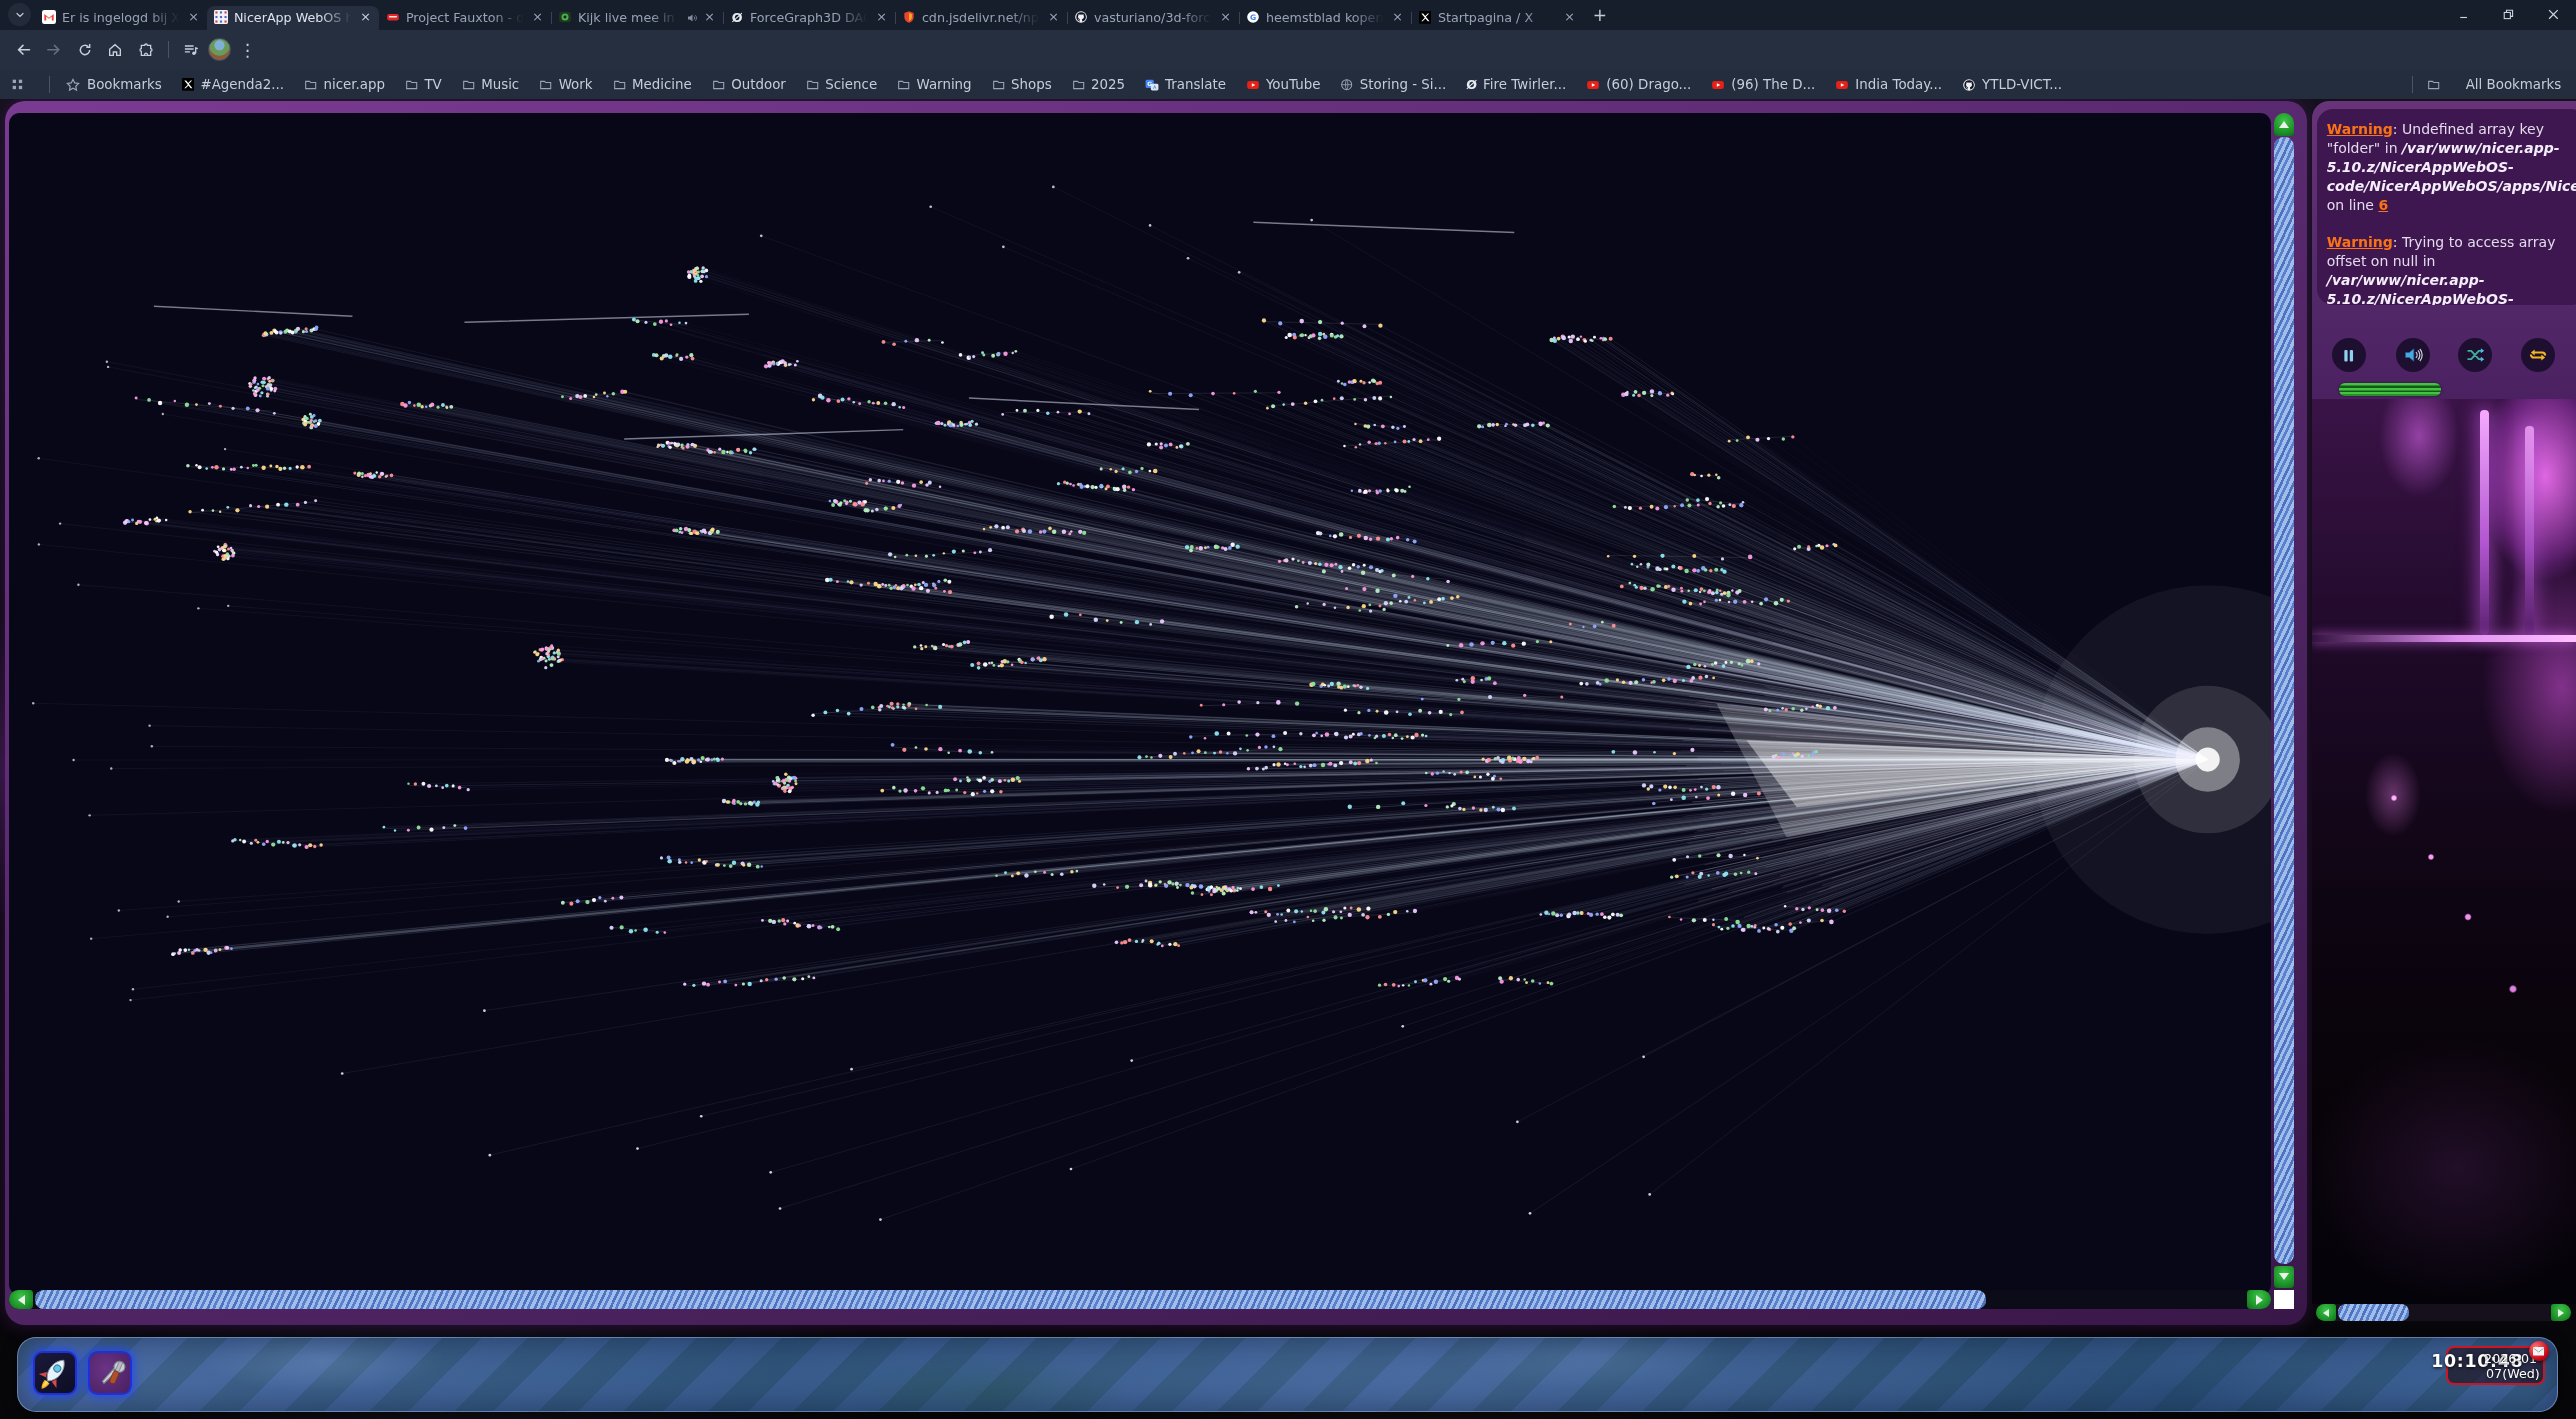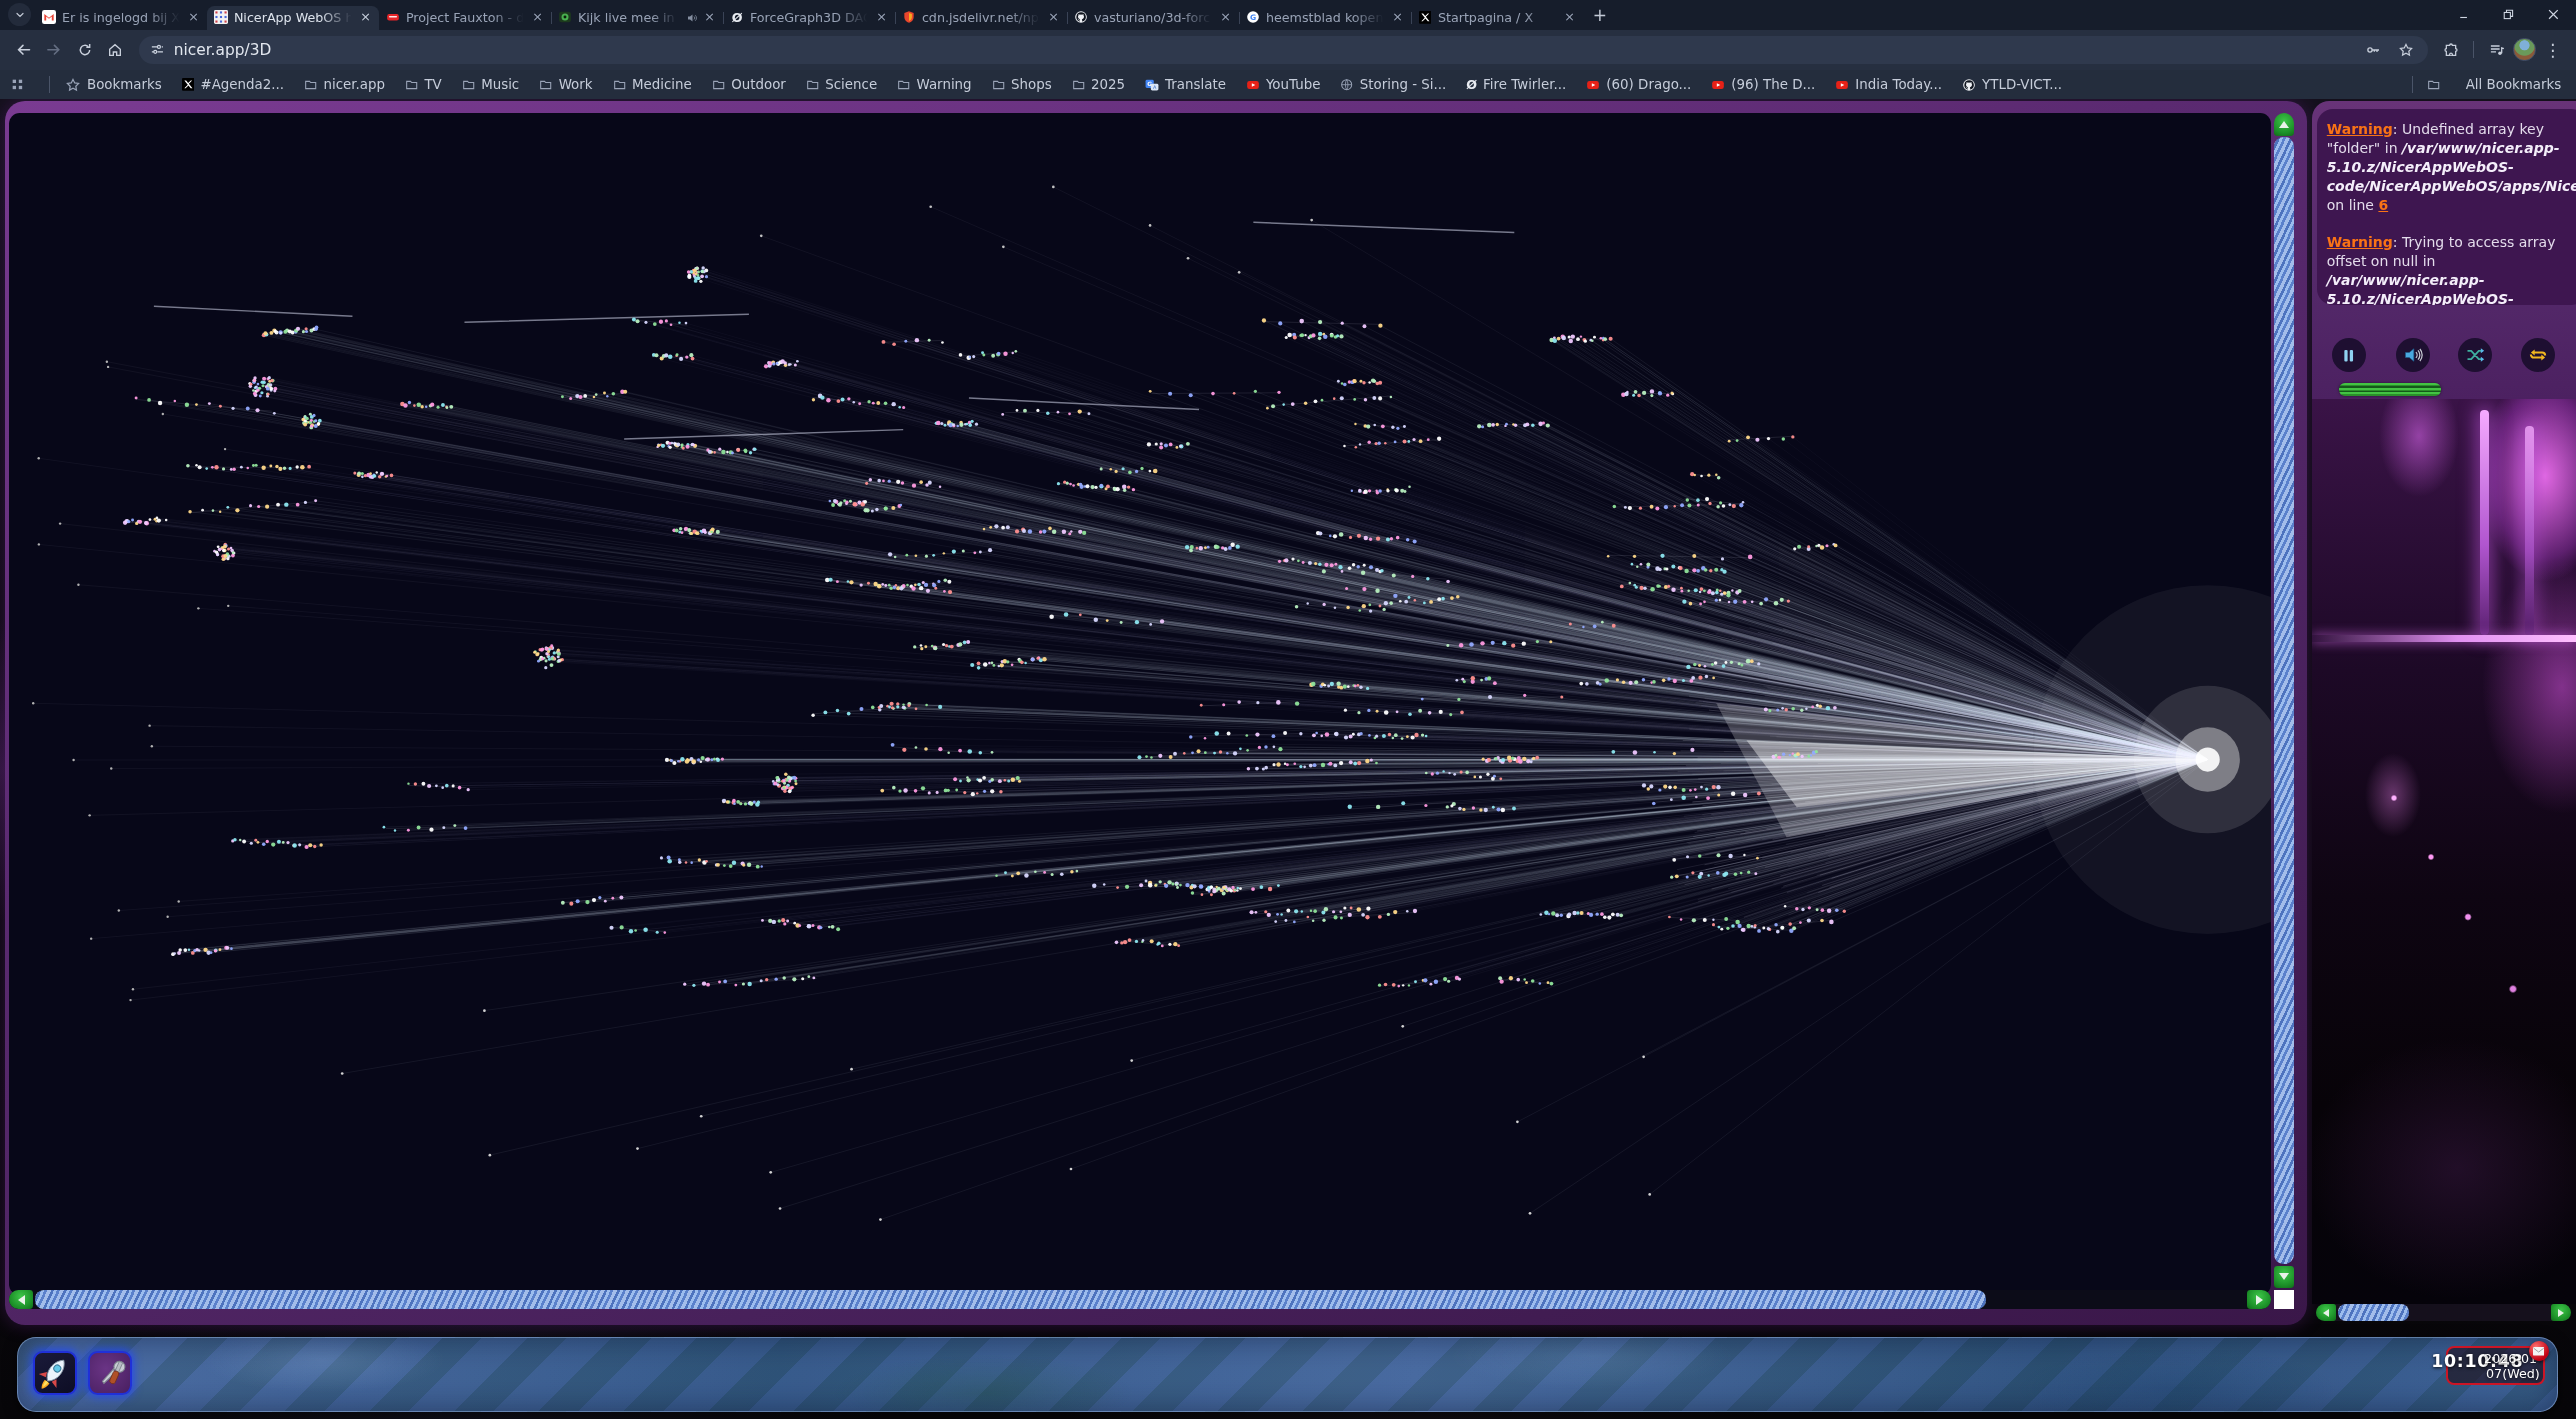--- a/index.html
+++ b/index.html
@@ -292,41 +292,20 @@
         <svg width="16" height="16" viewBox="0 0 24 24" fill="none">
           <path d="M19 12a7 7 0 1 1-2.1-5" stroke="currentColor" stroke-width="2.2"></path>
           <path d="M19 3v5h-5" stroke="currentColor" stroke-width="2.2"></path>
         </svg>
       </div>
     <div class="tbtn" id="ic-home">
         <svg width="16" height="16" viewBox="0 0 24 24" fill="none">
           <path d="M4 11L12 4l8 7v9h-5.5v-5h-5v5H4z" stroke="currentColor" stroke-width="2"></path>
         </svg>
       </div>
-    <div id="urlbar">
-      <span id="ic-tune">
-          <svg width="14.8" height="14.8" viewBox="0 0 24 24" fill="none">
-            <path d="M3 8h9m7 0h2M3 16h3m6 0h9" stroke="currentColor" stroke-width="2"></path>
-            <circle cx="14.5" cy="8" r="2.4" stroke="currentColor" stroke-width="2"></circle>
-            <circle cx="8.5" cy="16" r="2.4" stroke="currentColor" stroke-width="2"></circle>
-          </svg>
-        </span>
-      <span id="urltext">nicer.app/3D</span>
-      <span class="tbtn" id="ic-key" style="width:23px;height:23px;">
-          <svg width="16" height="16" viewBox="0 0 24 24" fill="none">
-            <circle cx="7.5" cy="12" r="3.2" stroke="currentColor" stroke-width="2"></circle>
-            <path d="M10.7 12H21m-3 .2V15m-4-2.8v2.3" stroke="currentColor" stroke-width="2"></path>
-          </svg>
-        </span>
-      <span class="tbtn" id="ic-star" style="width:23px;height:23px;">
-          <svg width="16" height="16" viewBox="0 0 24 24" fill="none">
-            <path d="M12 3.6l2.6 5.3 5.8.8-4.2 4.1 1 5.8-5.2-2.7-5.2 2.7 1-5.8L3.6 9.7l5.8-.8z" stroke="currentColor" stroke-width="1.8"></path>
-          </svg>
-        </span>
-    </div>
     <div class="tbtn" id="ic-puzzle">
         <svg width="16" height="16" viewBox="0 0 24 24" fill="none">
           <path d="M10 5a2 2 0 1 1 4 0h5v5a2 2 0 1 1 0 4v6h-5.5a2 2 0 1 0-3 0H5v-6a2 2 0 1 1 0-4V5z" stroke="currentColor" stroke-width="1.9"></path>
         </svg>
       </div>
     <div class="sep"></div>
     <div class="tbtn" id="ic-playlist">
         <svg width="17.4" height="17.4" viewBox="0 0 24 24" fill="none">
           <path d="M4 7h12M4 11h12M4 15h7" stroke="currentColor" stroke-width="2"></path>
           <circle cx="16.5" cy="16.8" r="2.4" fill="currentColor"></circle>

